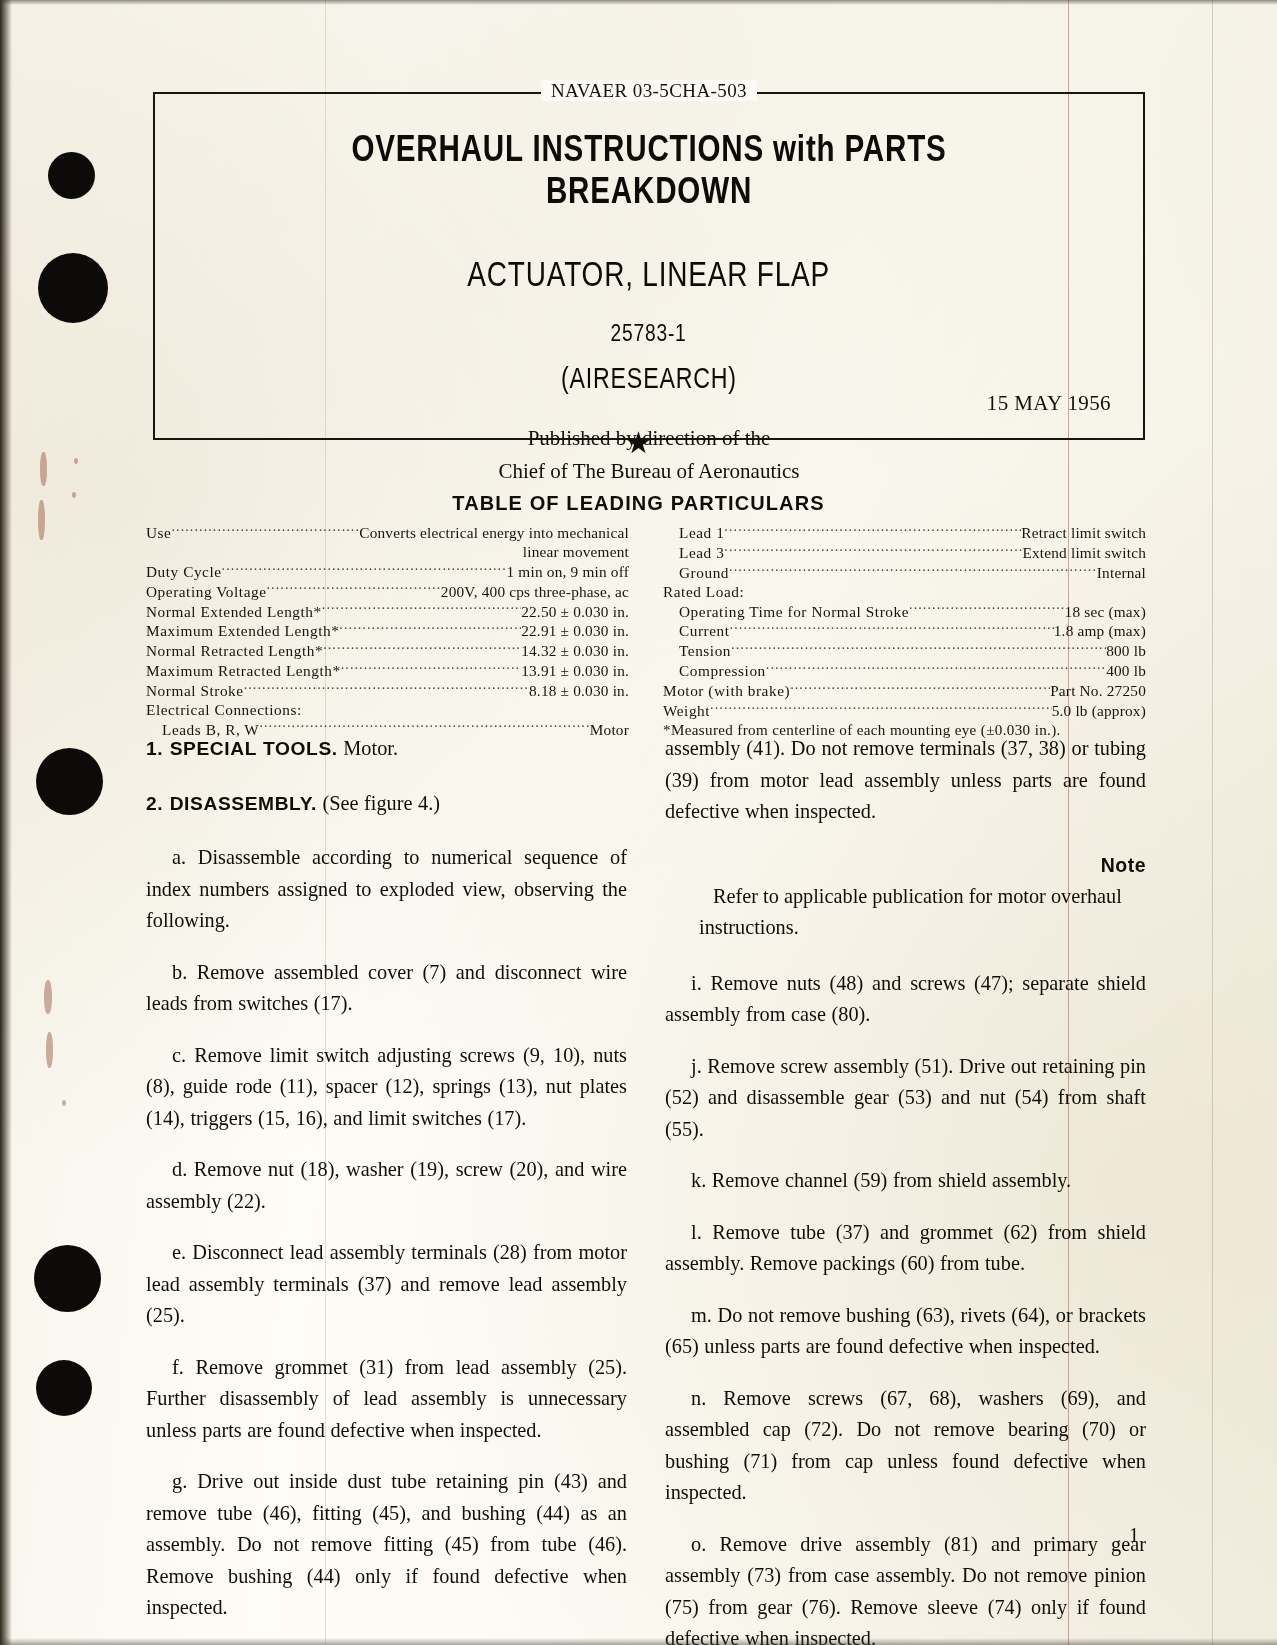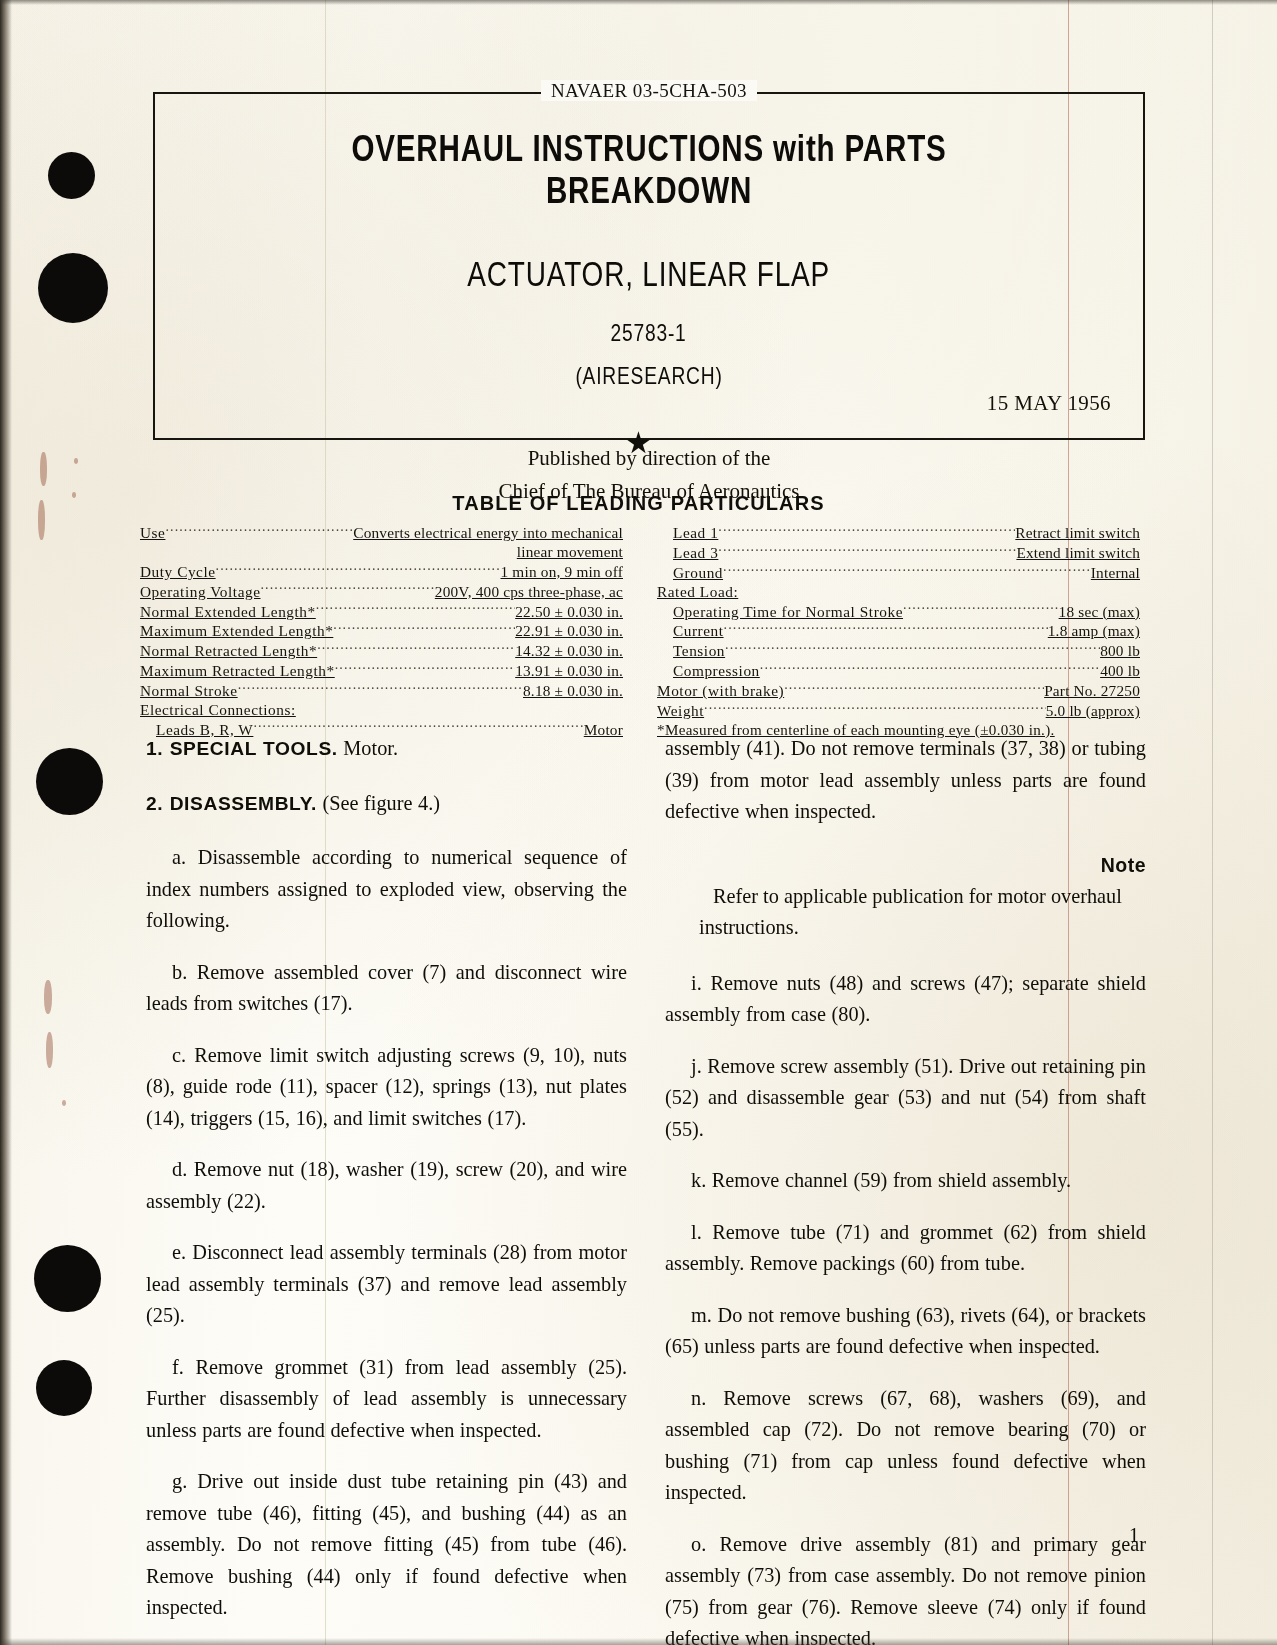--- a/index.html
+++ b/index.html
@@ -131,24 +131,24 @@
     font-weight: normal;
     margin: 16px 0 24px 0;
   }
   .doc-partno {
     font-size: 24px;
     color: #0d0c09;
     font-weight: normal;
     margin: 0 0 15px 0;
   }
   .doc-maker {
-    font-size: 24px;
+    font-size: 29px;
     color: #0d0c09;
     font-weight: normal;
-    margin: 0 0 52px 0;
+    margin: 0 0 27px 0;
   }
   .pub-line {
     font-family: "Liberation Serif", serif;
     font-size: 21px;
     color: #121009;
     line-height: 1.55;
   }
   .doc-date {
     position: absolute;
     right: 34px;
@@ -177,26 +177,25 @@
     text-align: center;
     font-family: "Liberation Sans Narrow", "Liberation Sans", sans-serif;
     font-weight: bold;
     font-size: 20px;
     letter-spacing: 1.1px;
     color: #100e0a;
   }
 
   .lp-cols {
     position: absolute;
-    left: 140px;
+    left: 146px;
     top: 523px;
     width: 1000px;
     display: flex;
     gap: 34px;
-    text-decoration: underline;
   }
   .lp-col { width: 485px; }
   .lp-row {
     display: flex;
     align-items: baseline;
     font-family: "Liberation Serif", serif;
     font-size: 15.3px;
     line-height: 18.6px;
     color: #16140e;
     white-space: nowrap;
@@ -460,21 +459,21 @@
         <p class="para">g. Drive out inside dust tube retaining pin (43) and remove tube (46), fitting (45), and bushing (44) as an assembly. Do not remove fitting (45) from tube (46). Remove bushing (44) only if found defective when inspected.</p>
         <p class="para">h. Remove screws (33, 34, 35), tab (36), and motor</p>
       </div>
     <div class="body-col" id="body-right">
         <p class="para no-indent">assembly (41). Do not remove terminals (37, 38) or tubing (39) from motor lead assembly unless parts are found defective when inspected.</p>
         <div class="note-head">Note</div>
         <div class="note-body">Refer to applicable publication for motor overhaul instructions.</div>
         <p class="para">i. Remove nuts (48) and screws (47); separate shield assembly from case (80).</p>
         <p class="para">j. Remove screw assembly (51). Drive out retaining pin (52) and disassemble gear (53) and nut (54) from shaft (55).</p>
         <p class="para">k. Remove channel (59) from shield assembly.</p>
-        <p class="para">l. Remove tube (71) and grommet (62) from shield assembly. Remove packings (60) from tube.</p>
+        <p class="para">l. Remove tube (37) and grommet (62) from shield assembly. Remove packings (60) from tube.</p>
         <p class="para">m. Do not remove bushing (63), rivets (64), or brackets (65) unless parts are found defective when inspected.</p>
         <p class="para">n. Remove screws (67, 68), washers (69), and assembled cap (72). Do not remove bearing (70) or bushing (71) from cap unless found defective when inspected.</p>
         <p class="para">o. Remove drive assembly (81) and primary gear assembly (73) from case assembly. Do not remove pinion (75) from gear (76). Remove sleeve (74) only if found defective when inspected.</p>
       </div>
   </div>
 
   <div class="page-number">1</div>
 
   <div class="edge-shadow-left"></div>
   <div class="edge-shadow-top"></div>

